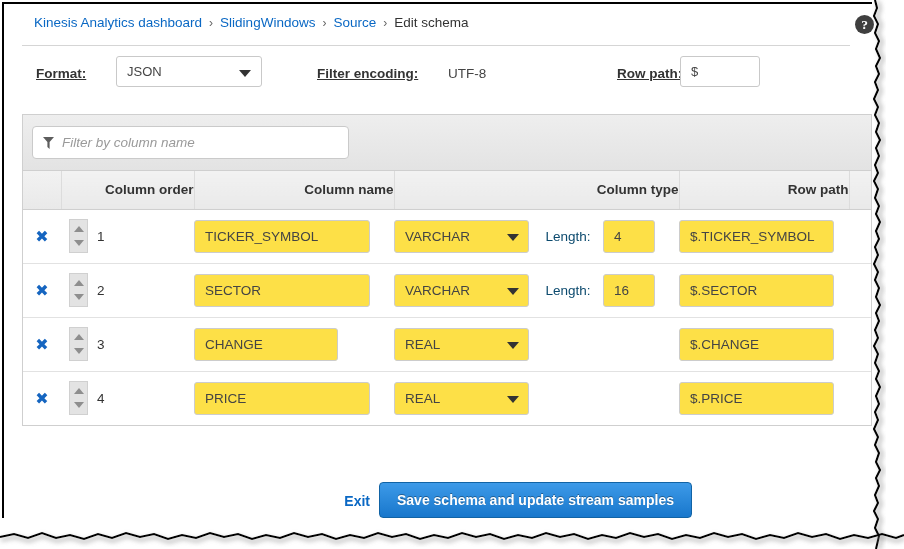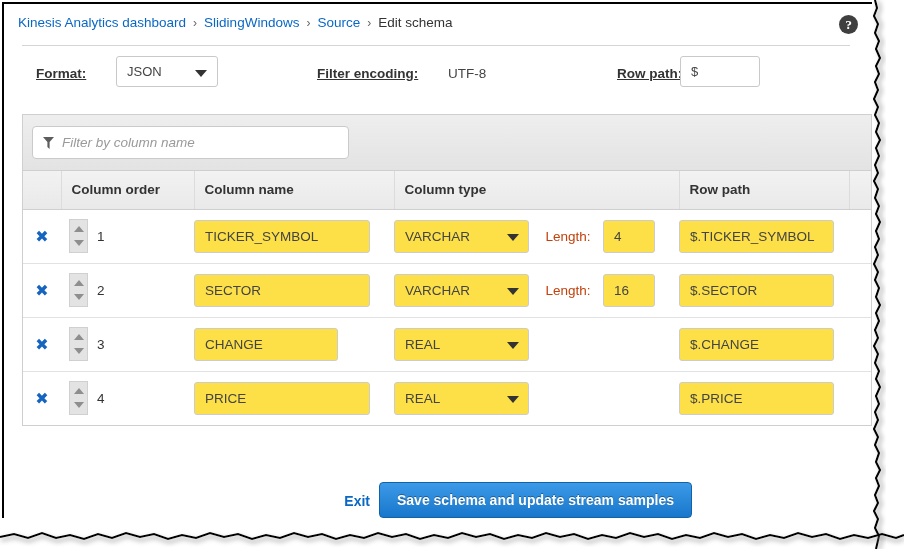--- a/index.html
+++ b/index.html
@@ -25,21 +25,21 @@
     height: 516px;
     background: #ffffff;
     border-left: 2px solid #000;
     border-top: 2px solid #000;
     box-sizing: border-box;
   }
 
   
   .crumbbar {
     position: absolute;
-    left: 0; top: 0;
+    left: 16px; top: 0;
     width: 100%;
     height: 40px;
   }
   .crumbs {
     position: absolute;
     left: 14px;
     top: 11px;
     font-size: 13.5px;
     color: #333;
     white-space: nowrap;
@@ -172,21 +172,21 @@
     border-collapse: collapse;
     table-layout: fixed;
   }
   table.schema th {
     background: linear-gradient(to bottom, #f2f2f2 0%, #e9e9e9 100%);
     border-bottom: 1px solid #cfcfcf;
     border-right: 1px solid #dcdcdc;
     font-size: 13.5px;
     font-weight: bold;
     color: #333;
-    text-align: left;
+    text-align: right;
     padding: 10px 0 10px 10px;
     height: 38px;
     box-sizing: border-box;
   }
   table.schema th.blank { border-right: 1px solid #dcdcdc; }
   table.schema th.last { border-right: none; }
   table.schema td {
     border-bottom: 1px solid #e2e2e2;
     padding: 0;
     vertical-align: middle;
@@ -277,21 +277,21 @@
     position: absolute;
     right: 9px;
     top: 13px;
     width: 0; height: 0;
     border-left: 6px solid transparent;
     border-right: 6px solid transparent;
     border-top: 7px solid #333;
   }
   .lenlabel {
     font-size: 13.5px;
-    color: #c2410c;
+    color: #0c4a6e;
     margin-left: 12px;
     margin-right: 8px;
     vertical-align: middle;
   }
   .leninp { width: 52px; }
   .pathcell { padding-left: 8px; }
   .pathinp { width: 155px; }
 
   
   .footer {
@@ -346,21 +346,21 @@
     <div class="crumbbar">
       <div class="crumbs">
         <a href="#">Kinesis Analytics dashboard</a><span class="sep">›</span><a href="#">SlidingWindows</a><span class="sep">›</span><a href="#">Source</a><span class="sep">›</span><span class="current">Edit schema</span>
       </div>
       <div class="help-icon">?</div>
     </div>
     <div class="hr"></div>
 
     <div class="formatrow">
       <div class="lbl" style="left:32px;">Format:</div>
-      <div class="sel" style="left:112px; width:102px;">
+      <div class="sel" style="left:112px; width:146px;">
         <span>JSON</span>
         <span class="caret"></span>
       </div>
       <div class="lbl" style="left:313px;">Filter encoding:</div>
       <div class="val" style="left:444px;">UTF-8</div>
       <div class="lbl" style="left:613px;">Row path:</div>
       <div class="txt" style="left:676px; width:80px;">$</div>
     </div>
 
     <div class="panel">

